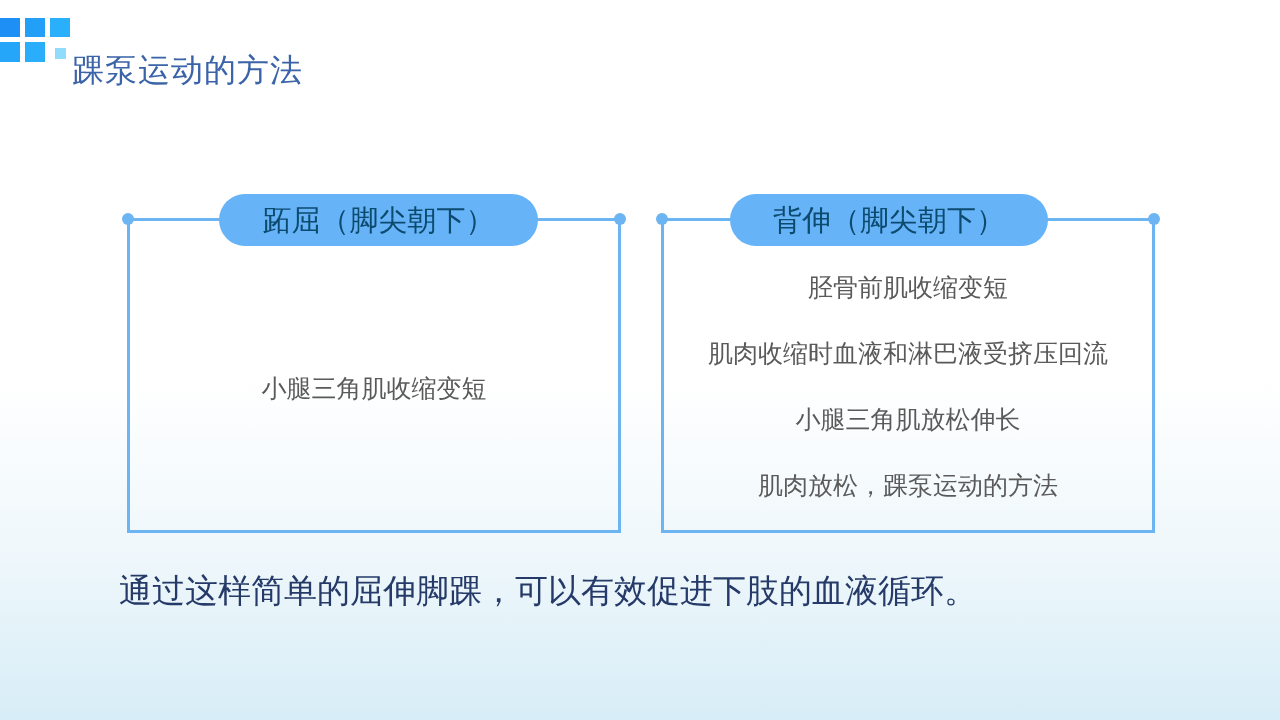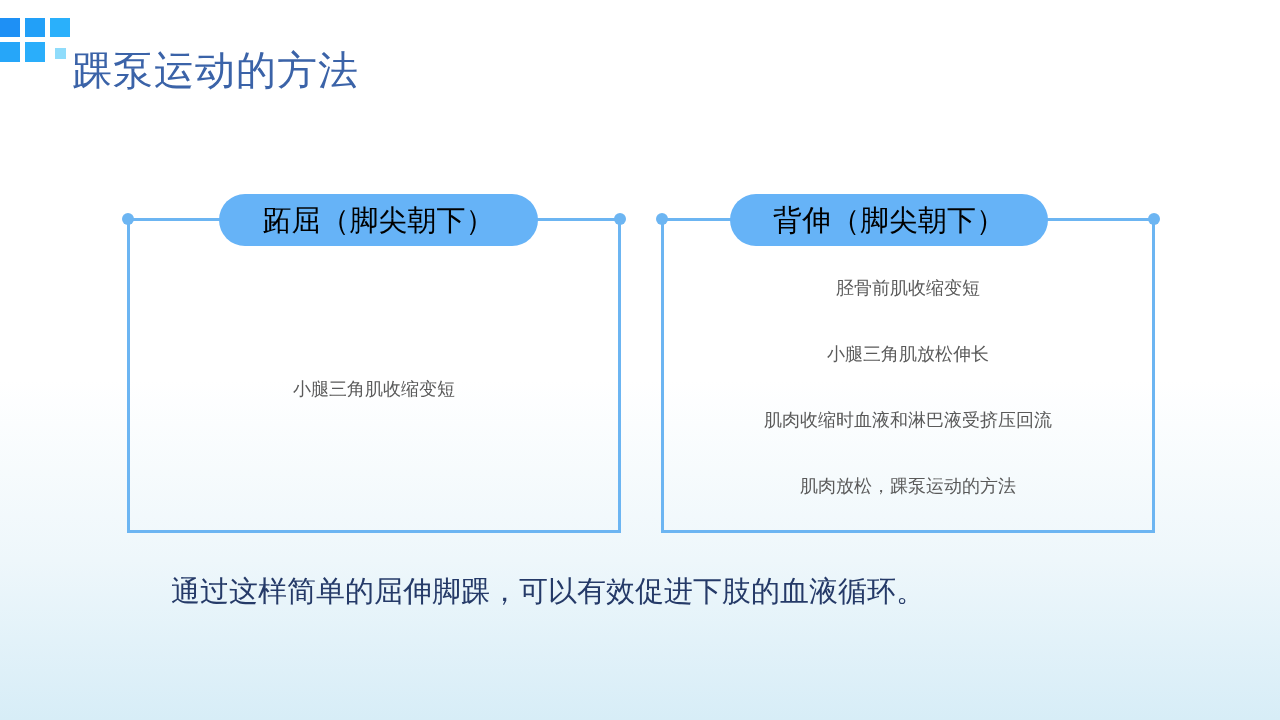--- a/index.html
+++ b/index.html
@@ -4,55 +4,55 @@
   <style>
     html, body { margin: 0; padding: 0; }
     body {
       width: 1280px; height: 720px; overflow: hidden; position: relative;
       background: linear-gradient(to bottom, #ffffff 0px, #ffffff 380px, #eef7fb 560px, #d7edf7 720px);
       font-family: "DejaVu Serif", "Liberation Serif", serif;
     }
     .sq { position: absolute; }
     .title {
       position: absolute; left: 72px; top: 40px;
-      font-size: 40px; line-height: 60px; color: #3b63a8;
+      font-size: 32px; line-height: 60px; color: #3b63a8;
       letter-spacing: 1px; white-space: nowrap;
     }
     .card {
       position: absolute; top: 218px; height: 309px;
       border: 3px solid #6cb5f2; border-top-width: 3px;
       box-sizing: content-box;
     }
     .card.left { left: 127px; width: 488px; }
     .card.right { left: 661px; width: 488px; }
     .dot {
       position: absolute; width: 12px; height: 12px; border-radius: 50%;
       background: #6cb5f2; top: -8px;
     }
     .dot.l { left: -8px; }
     .dot.r { right: -8px; }
     .pill {
       position: absolute; top: -27px; height: 52px; border-radius: 26px;
-      background: #66b3f7; color: #000000;
+      background: #66b3f7; color: #0c4a6e;
       font-size: 29px; line-height: 52px; text-align: center; white-space: nowrap;
     }
     .card.left .pill { left: 89px; width: 319px; }
     .card.right .pill { left: 66px; width: 318px; }
     .items {
       position: absolute; left: 0; right: 0;
-      text-align: center; color: #5a5a5a; font-size: 18px;
+      text-align: center; color: #5a5a5a; font-size: 25px;
     }
     .item { display: block; white-space: nowrap; }
     .card.left .items { top: 100px; margin-top: 48px; }
     .card.left .item { height: 69px; line-height: 40px; }
     .card.right .items { top: 47px; }
     .card.right .item { height: 66px; line-height: 40px; }
     .summary {
       position: absolute; left: 0; width: 1096px; top: 568px;
-      text-align: center; font-size: 29px; line-height: 46px;
+      text-align: center; font-size: 33px; line-height: 46px;
       color: #253a68; white-space: nowrap;
     }
   </style>
 </head>
 <body>
 
 <div>
   <div class="sq" style="left:0;top:18px;width:20px;height:19px;background:#1e90f5;"></div>
   <div class="sq" style="left:25px;top:18px;width:20px;height:19px;background:#22a0f8;"></div>
   <div class="sq" style="left:50px;top:18px;width:20px;height:19px;background:#2ab0fb;"></div>
@@ -71,19 +71,19 @@
     <span class="item">小腿三角肌收缩变短</span>
   </div>
 </div>
 
 <div class="card right">
   <span class="dot l"></span>
   <span class="dot r"></span>
   <div class="pill">背伸（脚尖朝下）</div>
   <div class="items">
     <span class="item">胫骨前肌收缩变短</span>
+    <span class="item">肌肉收缩时血液和淋巴液受挤压回流</span>
     <span class="item">小腿三角肌放松伸长</span>
-    <span class="item">肌肉收缩时血液和淋巴液受挤压回流</span>
     <span class="item">肌肉放松，踝泵运动的方法</span>
   </div>
 </div>
 
 <div class="summary">通过这样简单的屈伸脚踝，可以有效促进下肢的血液循环。</div>
 
 </body></html>

